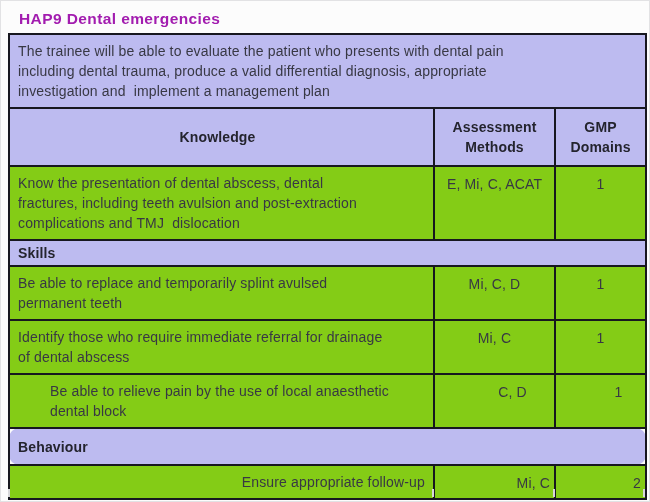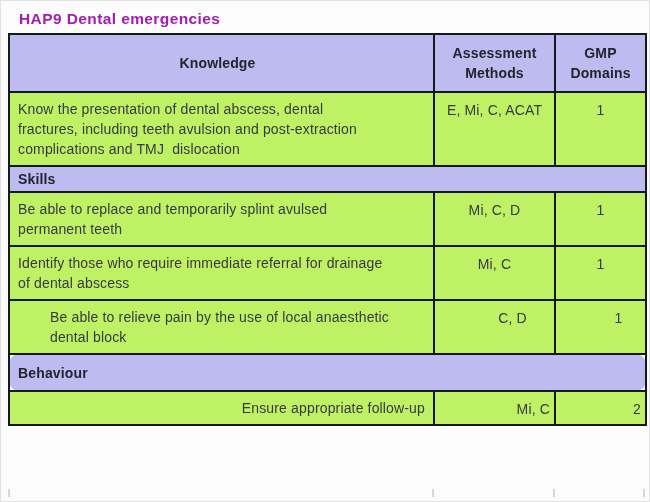--- a/index.html
+++ b/index.html
@@ -38,21 +38,21 @@
   }
   table.comp col.c1 { width: 425px; }
   table.comp col.c2 { width: 121px; }
   table.comp col.c3 { width: 91px; }
   table.comp td, table.comp th {
     border: 2px solid #17171f;
     line-height: 20px;
     box-sizing: border-box;
   }
   .band { background: #bdbbf0; }
-  .cell-white { background: #bef264; }
+  .cell-white { background: #84cc16; }
   td.objective {
     height: 69px;
     vertical-align: top;
     padding: 6px 10px 6px 8px;
     white-space: pre-wrap;
     font-weight: normal;
   }
   tr.r-header th {
     height: 51px;
     font-size: 14px;
@@ -110,20 +110,25 @@
 
 <div class="page-title">HAP9 Dental emergencies</div>
 
 <table class="comp">
   <colgroup>
     <col class="c1">
     <col class="c2">
     <col class="c3">
   </colgroup>
   <tbody>
+    <tr class="r-objective">
+      <td colspan="3" class="band objective">The trainee will be able to evaluate the patient who presents with dental pain
+including dental trauma, produce a valid differential diagnosis, appropriate
+investigation and  implement a management plan</td>
+    </tr>
 
     <tr class="r-header">
       <th class="band th-left">Knowledge</th>
       <th class="band th-center">Assessment Methods</th>
       <th class="band th-center">GMP Domains</th>
     </tr>
 
     <tr class="r-know">
       <td class="cell-white desc">Know the presentation of dental abscess, dental
 fractures, including teeth avulsion and post-extraction

